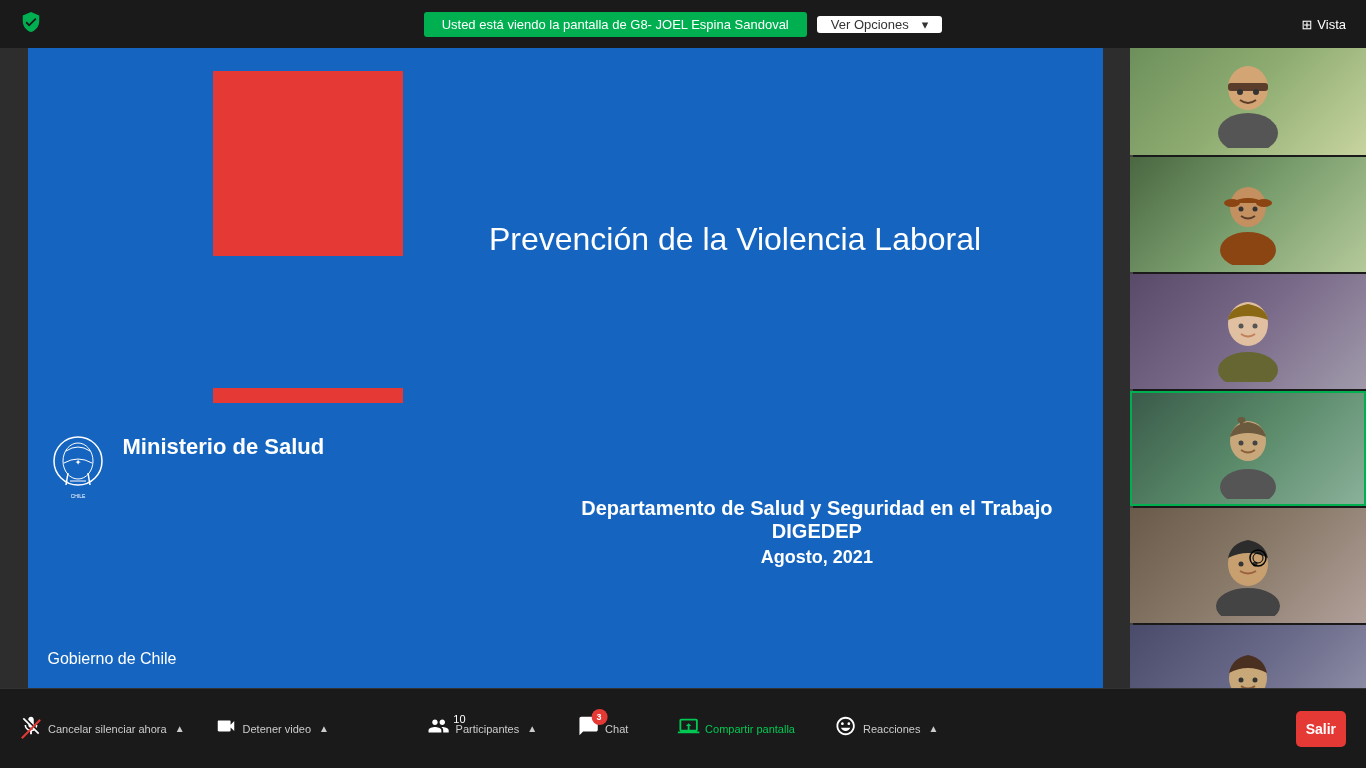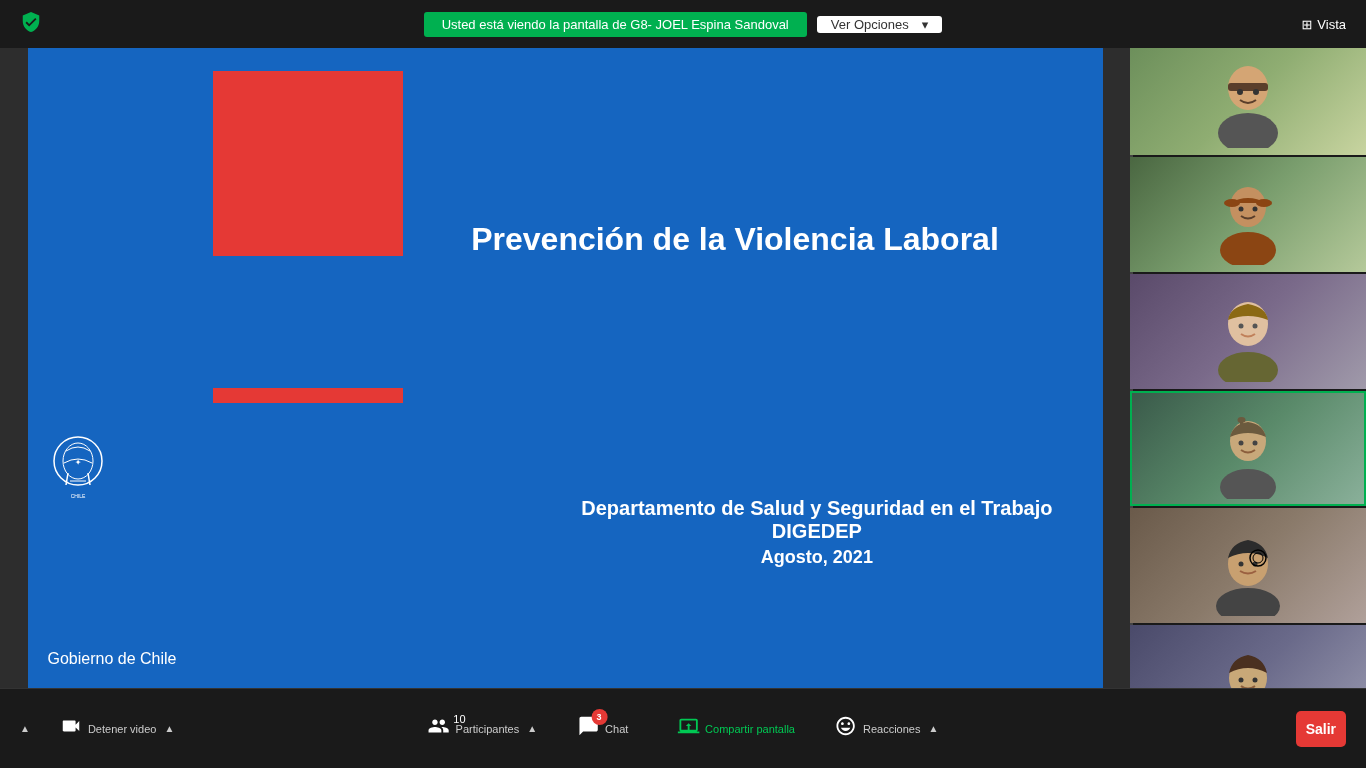--- a/index.html
+++ b/index.html
@@ -137,21 +137,21 @@
     }
 
     
     .slide-title {
       position: absolute;
       top: 180px;
       left: 380px;
       right: 40px;
       color: white;
       font-size: 32px;
-      font-weight: 700;
+      font-weight: 400;
       text-align: center;
     }
 
     
     .slide-bottom-text {
       position: absolute;
       bottom: 120px;
       right: 50px;
       text-align: center;
       color: white;
@@ -368,20 +368,21 @@
       <svg class="coat-of-arms" viewBox="0 0 60 70" fill="none">
         <circle cx="30" cy="28" r="24" fill="none" stroke="white" stroke-width="1.5"></circle>
         <ellipse cx="30" cy="28" rx="15" ry="18" fill="none" stroke="white" stroke-width="1"></ellipse>
         <path d="M18 18 Q30 10 42 18" stroke="white" stroke-width="1" fill="none"></path>
         <path d="M16 30 Q30 22 44 30" stroke="white" stroke-width="1" fill="none"></path>
         <text x="30" y="32" text-anchor="middle" fill="white" font-size="8">✦</text>
         <path d="M20 40 L18 52 M40 40 L42 52" stroke="white" stroke-width="1.5"></path>
         <path d="M22 48 L38 48" stroke="white" stroke-width="1"></path>
         <text x="30" y="65" text-anchor="middle" fill="white" font-size="5">CHILE</text>
       </svg>
+      <div class="ministry-text">Ministerio de Salud</div>
     </div>
 
     <div class="ministry-gov">Gobierno de Chile</div>
 
     <div class="slide-title">Prevención de la Violencia Laboral</div>
 
     <div class="slide-bottom-text">
       <div class="dept">Departamento de Salud y Seguridad en el Trabajo</div>
       <div class="org">DIGEDEP</div>
       <div class="date">Agosto, 2021</div>
@@ -475,20 +476,31 @@
       </svg>
     </div>
   </div>
 
 </div>
 
 <div id="toolbar">
   <div class="toolbar-left">
 
     <div style="display:flex;align-items:center;gap:8px;">
+      <button class="toolbar-btn">
+        <div class="btn-icon">
+          <div class="mute-icon-wrap">
+            <svg width="22" height="22" viewBox="0 0 24 24" fill="white">
+              <path d="M19 11h-1.7c0 .74-.16 1.43-.43 2.05l1.23 1.23c.56-.98.9-2.09.9-3.28zm-4.02.17c0-.06.02-.11.02-.17V5c0-1.66-1.34-3-3-3S9 3.34 9 5v.18l5.98 5.99zM4.27 3L3 4.27l6.01 6.01V11c0 1.66 1.33 3 2.99 3 .22 0 .44-.03.65-.08l1.66 1.66c-.71.33-1.5.52-2.31.52-2.76 0-5.3-2.1-5.3-5.1H5c0 3.41 2.72 6.23 6 6.72V21h2v-3.28c.91-.13 1.77-.45 2.54-.9L19.73 21 21 19.73 4.27 3z"></path>
+            </svg>
+            <div class="mute-line"></div>
+          </div>
+        </div>
+        <span class="btn-label">Cancelar silenciar ahora</span>
+      </button>
       <span class="btn-arrow">▲</span>
     </div>
 
     <div style="display:flex;align-items:center;gap:8px;">
       <button class="toolbar-btn">
         <div class="btn-icon">
           <svg width="22" height="22" viewBox="0 0 24 24" fill="white">
             <path d="M17 10.5V7c0-.55-.45-1-1-1H4c-.55 0-1 .45-1 1v10c0 .55.45 1 1 1h12c.55 0 1-.45 1-1v-3.5l4 4v-11l-4 4z"></path>
           </svg>
         </div>

